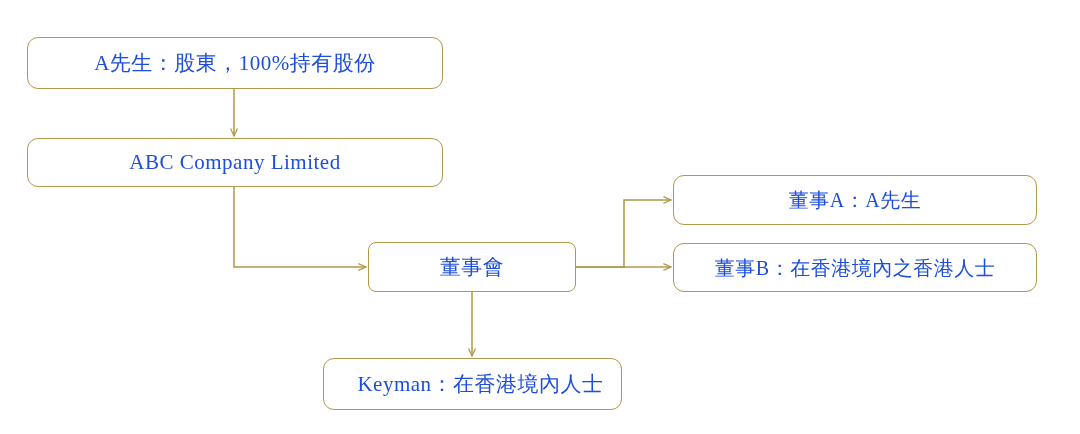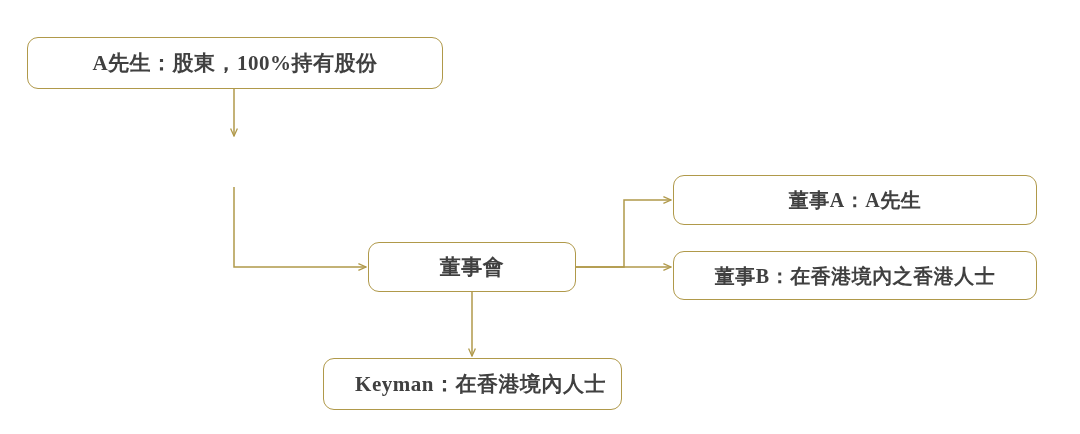--- a/index.html
+++ b/index.html
@@ -34,50 +34,50 @@
     background: #ffffff;
     display: flex;
     align-items: center;
     justify-content: center;
     color: #97801f;
     font-weight: 700;
     letter-spacing: 0.5px;
     white-space: nowrap;
   }
   .node-label {
-    color: #404040;
-    font-weight: 700;
+    color: #1d4ed8;
+    font-weight: 400;
     line-height: 1;
   }
   #node-shareholder {
     left: 27px;  top: 37px;
     width: 416px; height: 52px;
     font-size: 21px;
   }
   #node-company {
     left: 27px;  top: 138px;
     width: 416px; height: 49px;
     font-size: 21px;
   }
   #node-board {
     left: 368px; top: 242px;
     width: 208px; height: 50px;
     font-size: 21px;
+    border-radius: 8px;
   }
   #node-director-a {
     left: 673px; top: 175px;
     width: 364px; height: 50px;
     font-size: 20px;
     text-align: center;
   }
   #node-director-b {
     left: 673px; top: 243px;
     width: 364px; height: 49px;
     font-size: 20px;
-    margin-top: 8px;
   }
   #node-keyman {
     left: 323px; top: 358px;
     width: 299px; height: 52px;
     font-size: 21px;
     padding-left: 16px;
   }
 </style>
 </head>
 <body>
@@ -99,20 +99,23 @@
 
     <path d="M576,267 L671,267" fill="none" stroke="#b0994a" stroke-width="1.5" marker-end="url(#arrowhead)"></path>
 
     <path d="M472,292 L472,356" fill="none" stroke="#b0994a" stroke-width="1.5" marker-end="url(#arrowhead)"></path>
   </svg>
 
   <div class="node" id="node-shareholder">
     <span class="node-label">A先生：股東，100%持有股份</span>
   </div>
 
+  <div class="node" id="node-company">
+    <span class="node-label">ABC Company Limited</span>
+  </div>
 
   <div class="node" id="node-board">
     <span class="node-label">董事會</span>
   </div>
 
   <div class="node" id="node-director-a">
     <span class="node-label">董事A：A先生</span>
   </div>
 
   <div class="node" id="node-director-b">

